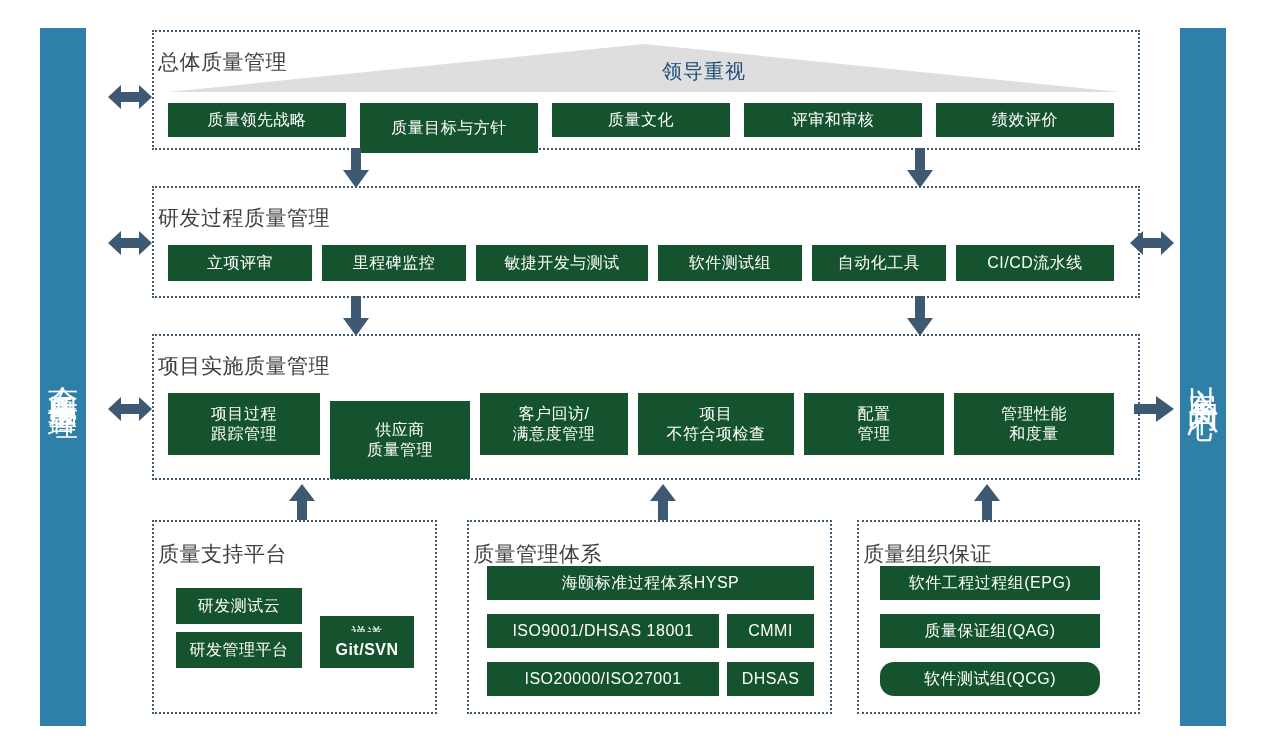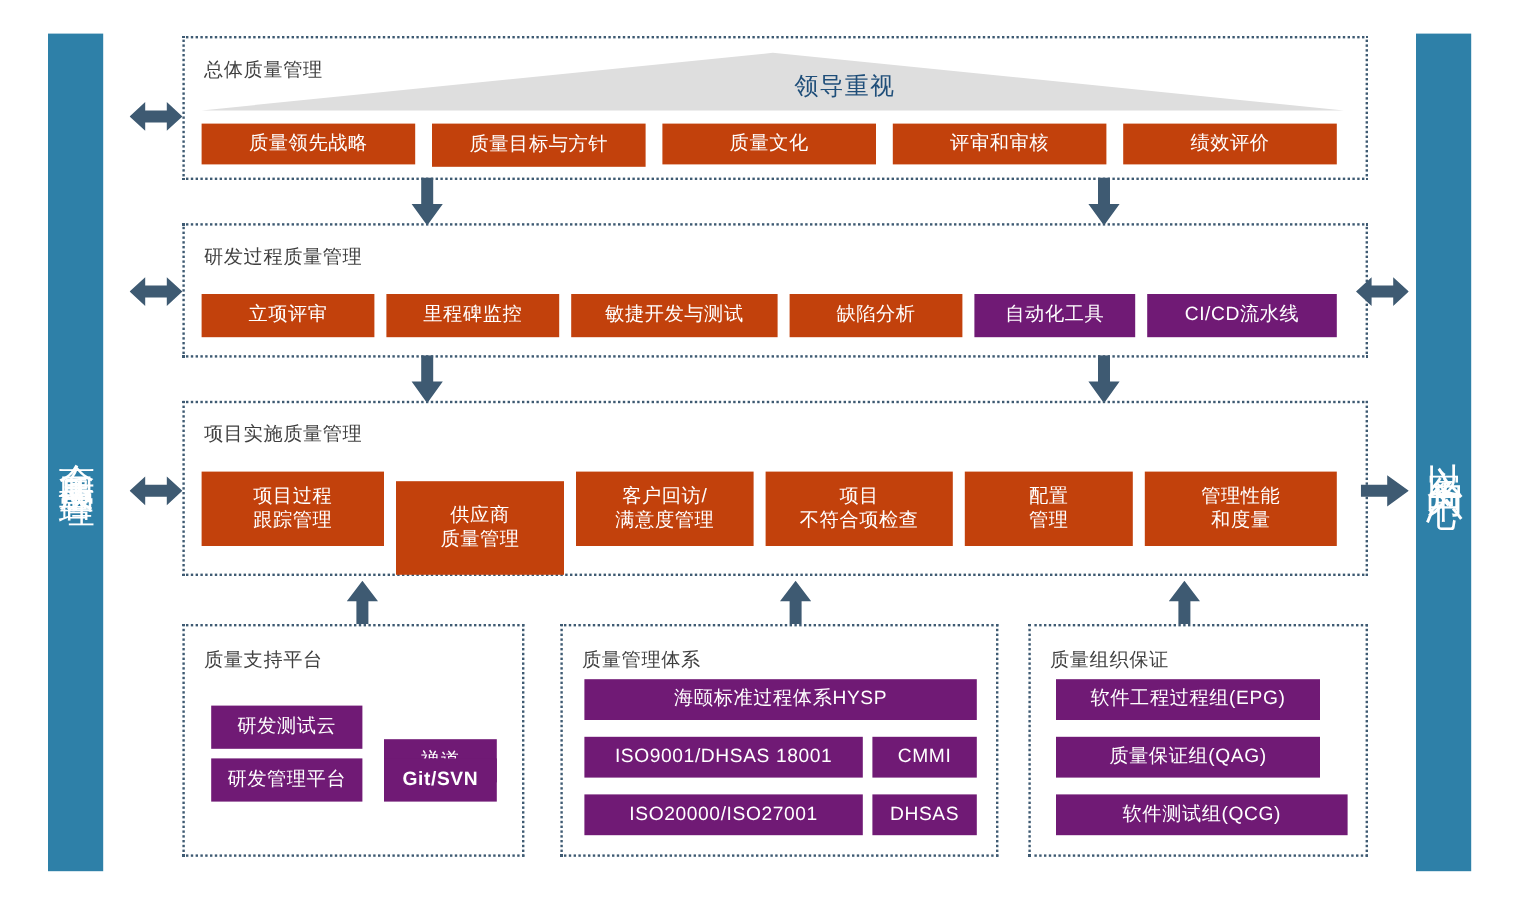--- a/index.html
+++ b/index.html
@@ -45,43 +45,43 @@
 
   
   .frame {
     position: absolute;
     border: 2px dotted #3E5A72;
     box-sizing: border-box;
     background: #ffffff;
   }
   .frame-title {
     position: absolute;
-    left: 16px;
-    font-size: 16px;
+    left: 4px;
+    font-size: 21px;
     color: #3F3F3F;
     white-space: nowrap;
     letter-spacing: .5px;
   }
 
   
   .chip {
     position: absolute;
     box-sizing: border-box;
     display: flex;
     align-items: center;
     justify-content: center;
     text-align: center;
     color: #ffffff;
     font-size: 16px;
     line-height: 1.25;
     letter-spacing: .5px;
     white-space: pre-line;
   }
-  .chip.navy { background: #c2410c; }
-  .chip.teal { background: #701a75; }
+  .chip.navy { background: #14532d; }
+  .chip.teal { background: #14532d; }
   .chip.bold { font-weight: bold; }
 
   
   #banner-wrap {
     position: absolute;
     left: 168px;
     top: 42px;
     width: 952px;
     height: 52px;
   }
@@ -122,33 +122,33 @@
   </div>
 
   <div id="banner-wrap">
     <svg width="952" height="52" viewBox="0 0 952 52" xmlns="http://www.w3.org/2000/svg">
       <polygon points="476,2 952,50 0,50" fill="#DEDEDE"></polygon>
     </svg>
     <div id="banner-label">领导重视</div>
   </div>
 
   <div class="chip navy" style="left:168px; top:103px; width:178px; height:34px;">质量领先战略</div>
-  <div class="chip navy" style="left:360px; top:103px; width:178px; height:36px;">质量目标与方针</div>
+  <div class="chip navy" style="left:360px; top:103px; width:178px; height:50px;">质量目标与方针</div>
   <div class="chip navy" style="left:552px; top:103px; width:178px; height:34px;">质量文化</div>
   <div class="chip navy" style="left:744px; top:103px; width:178px; height:34px;">评审和审核</div>
   <div class="chip navy" style="left:936px; top:103px; width:178px; height:34px;">绩效评价</div>
 
   <div class="frame" style="left:152px; top:186px; width:988px; height:112px;">
     <div class="frame-title" style="top:16px;">研发过程质量管理</div>
   </div>
 
   <div class="chip navy" style="left:168px; top:245px; width:144px; height:36px;">立项评审</div>
   <div class="chip navy" style="left:322px; top:245px; width:144px; height:36px;">里程碑监控</div>
   <div class="chip navy" style="left:476px; top:245px; width:172px; height:36px;">敏捷开发与测试</div>
-  <div class="chip navy" style="left:658px; top:245px; width:144px; height:36px;">缺陷分析</div>
+  <div class="chip navy" style="left:658px; top:245px; width:144px; height:36px;">软件测试组</div>
   <div class="chip teal" style="left:812px; top:245px; width:134px; height:36px;">自动化工具</div>
   <div class="chip teal" style="left:956px; top:245px; width:158px; height:36px;">CI/CD流水线</div>
 
   <div class="frame" style="left:152px; top:334px; width:988px; height:146px;">
     <div class="frame-title" style="top:16px;">项目实施质量管理</div>
   </div>
 
   <div class="chip navy" style="left:168px; top:393px; width:152px; height:62px;">项目过程
 跟踪管理</div>
   <div class="chip navy" style="left:330px; top:401px; width:140px; height:78px;">供应商
@@ -180,21 +180,21 @@
   <div class="chip teal" style="left:727px; top:614px; width:87px; height:34px;">CMMI</div>
   <div class="chip teal" style="left:487px; top:662px; width:232px; height:34px;">ISO20000/ISO27001</div>
   <div class="chip teal" style="left:727px; top:662px; width:87px; height:34px;">DHSAS</div>
 
   <div class="frame" style="left:857px; top:520px; width:283px; height:194px;">
     <div class="frame-title" style="top:18px;">质量组织保证</div>
   </div>
 
   <div class="chip teal" style="left:880px; top:566px; width:220px; height:34px;">软件工程过程组(EPG)</div>
   <div class="chip teal" style="left:880px; top:614px; width:220px; height:34px;">质量保证组(QAG)</div>
-  <div class="chip teal" style="left:880px; top:662px; width:243px; height:34px;">软件测试组(QCG)</div>
+  <div class="chip teal" style="left:880px; top:662px; width:220px; height:34px;border-radius:14px;">软件测试组(QCG)</div>
 
   <div class="arrow" style="left:108px; top:82px;">
     <svg width="44" height="30" viewBox="0 0 44 30" xmlns="http://www.w3.org/2000/svg">
       <polygon points="0,15 13,3 13,10 31,10 31,3 44,15 31,27 31,20 13,20 13,27" fill="#3E5A72"></polygon>
     </svg>
   </div>
   <div class="arrow" style="left:108px; top:228px;">
     <svg width="44" height="30" viewBox="0 0 44 30" xmlns="http://www.w3.org/2000/svg">
       <polygon points="0,15 13,3 13,10 31,10 31,3 44,15 31,27 31,20 13,20 13,27" fill="#3E5A72"></polygon>
     </svg>

